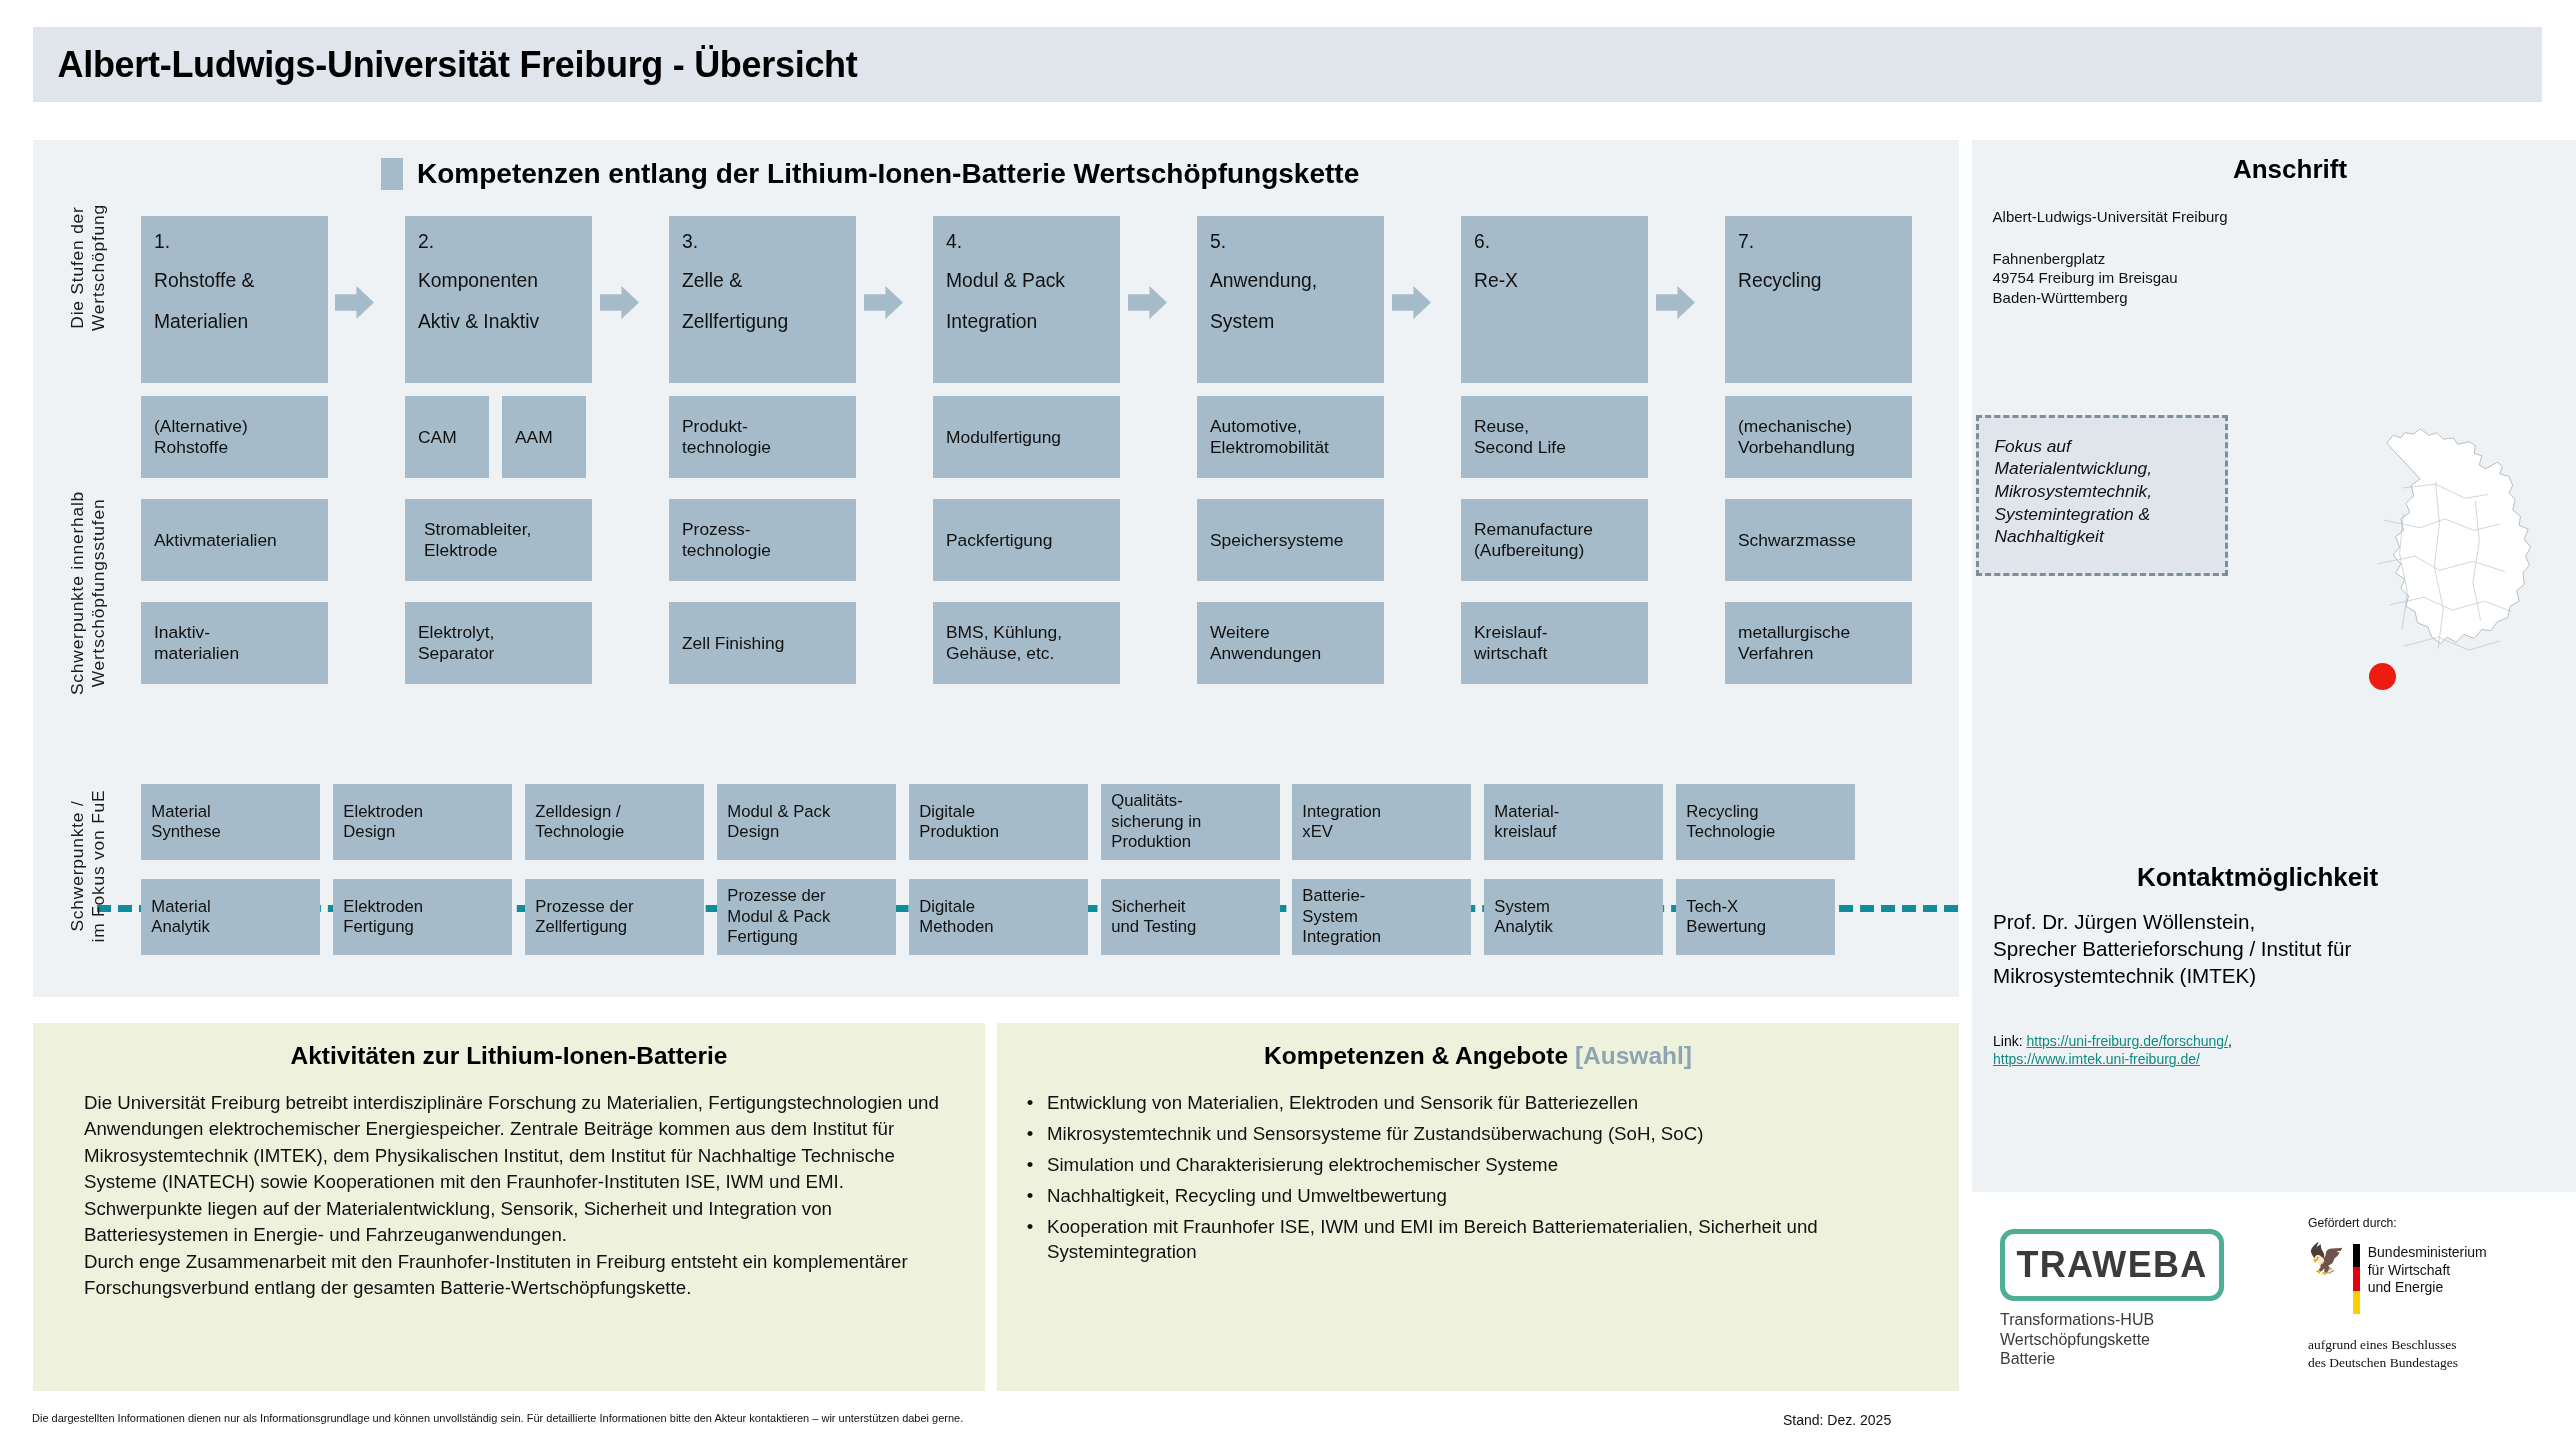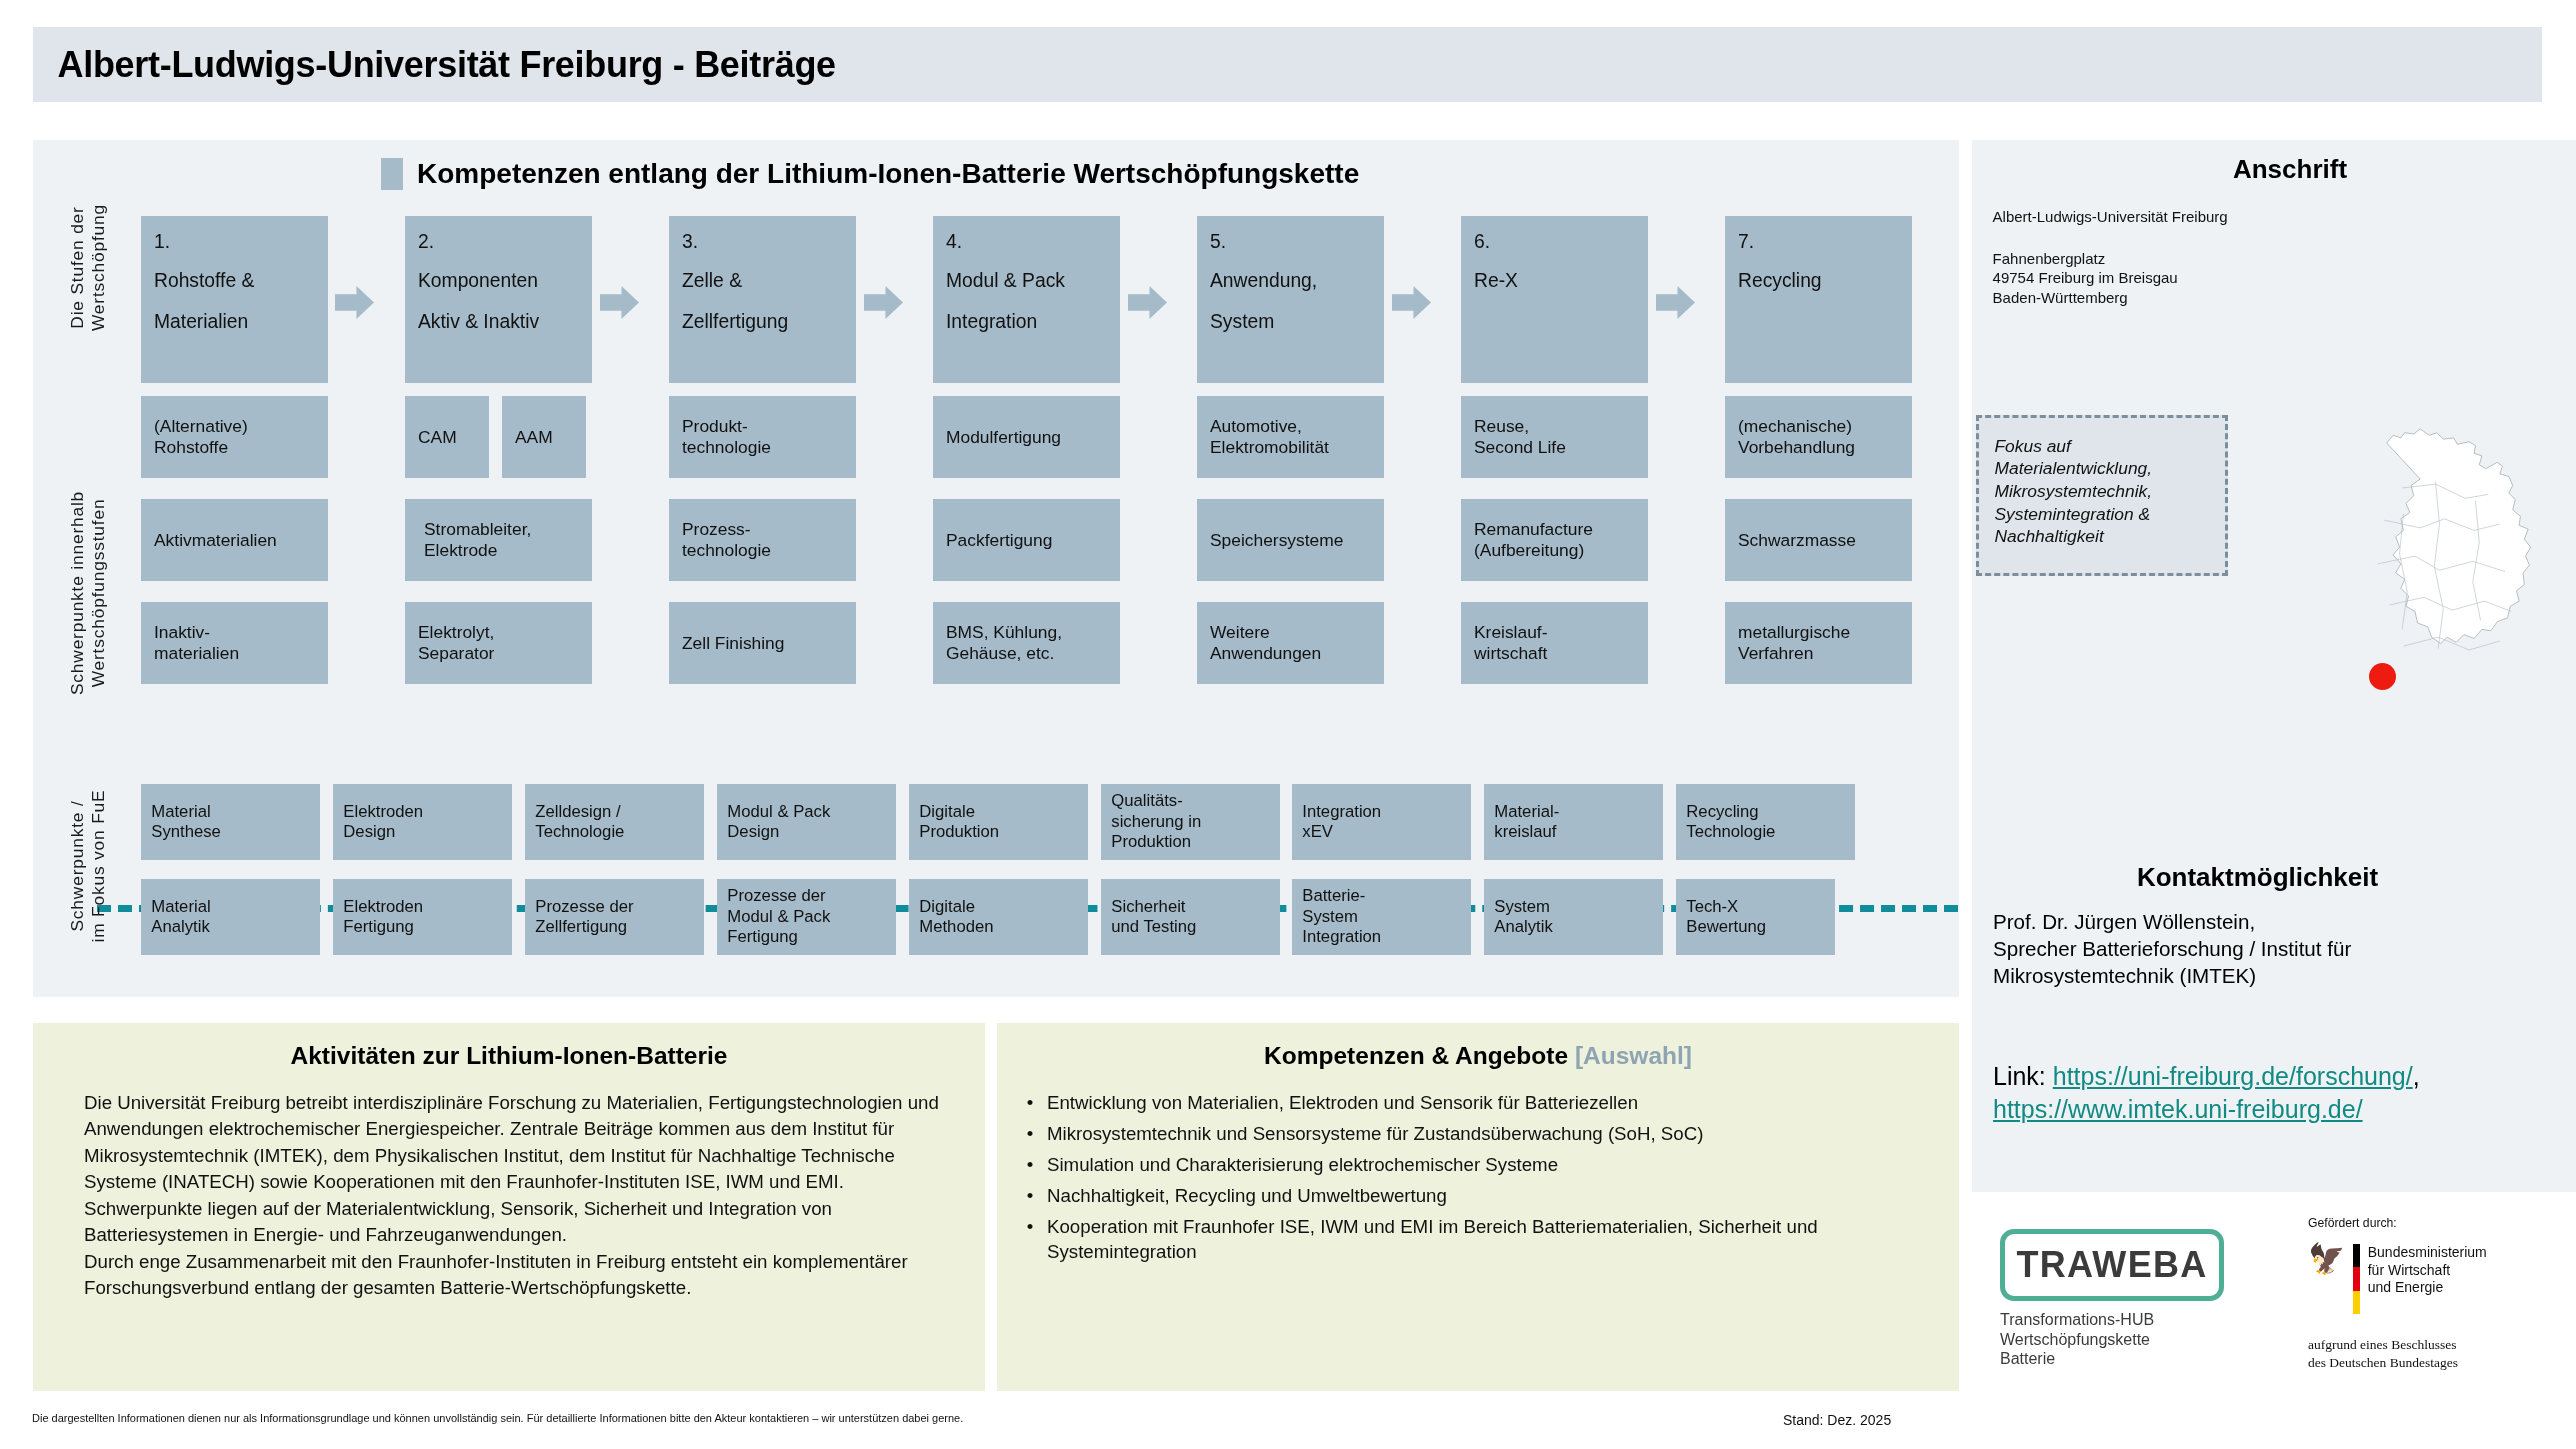--- a/index.html
+++ b/index.html
@@ -107,21 +107,21 @@
     position: absolute; left: 1976px; top: 415px; width: 252px; height: 161px;
     background: #dfe5ea; border: 3.2px dashed #7b8e99; padding: 16.7px 15.5px;
   }
   .fokus-text { font-size: 17.4px; font-style: italic; line-height: 1.3; color:#111; white-space: pre-line; }
 
   .map-wrap { position: absolute; left: 2307px; top: 404px; width: 252px; height: 303px; }
   .map-dot { position: absolute; left: 2369px; top: 663px; width: 27px; height: 27px; border-radius: 50%; background: #ee1b11; }
 
   .contact-h { position: absolute; left: 1972px; top: 862px; width: 571px; text-align:center; font-size: 26px; font-weight: bold; }
   .contact-body { position: absolute; left: 1993px; top: 909px; width: 541px; font-size: 20.6px; line-height: 1.3; white-space: pre-line; }
-  .contact-link { position: absolute; left: 1993px; top: 1032px; width: 554px; font-size: 25px; line-height: 1.32; margin-top: 28px; }
+  .contact-link { position: absolute; left: 1993px; top: 1032px; width: 554px; font-size: 14px; line-height: 1.32; }
   .contact-link a { color: #108a82; text-decoration: underline; }
 
   
   .traweba { position: absolute; left: 2000px; top: 1229px; width: 270px; }
   .traweba-frame {
     width: 224px; height: 72px; border: 5.8px solid #4fae96; border-radius: 14px;
     display:flex; align-items:center; justify-content:center;
   }
   .traweba-word { font-size: 36px; font-weight: bold; letter-spacing: 1.3px; color: #3b3b3b; font-family:"Liberation Sans", sans-serif; }
   .traweba-sub { margin-top: 9px; font-size: 16px; line-height: 1.22; color: #3b3b3b; white-space: pre-line; }
@@ -139,21 +139,21 @@
   
   .footer-note { position: absolute; left: 32px; top: 1412px; font-size: 11px; color: #111; }
   .footer-stand { position: absolute; left: 1783px; top: 1412px; font-size: 14px; color: #111; }
 </style>
 </head>
 <body>
 
 <div class="page">
 
   <div class="titlebar">
-    <div class="titlebar-text">Albert-Ludwigs-Universität Freiburg - Beiträge</div>
+    <div class="titlebar-text">Albert-Ludwigs-Universität Freiburg - Übersicht</div>
   </div>
 
   <div class="main-panel">
     <div class="section-head">
       <div class="section-marker"></div>
       <div class="section-title">Kompetenzen entlang der Lithium-Ionen-Batterie Wertschöpfungskette</div>
     </div>
     <div class="stage-row" id="stage-row">
         <div class="stage-box" style="left: 0px;">
           <div class="stage-num">1.</div>

